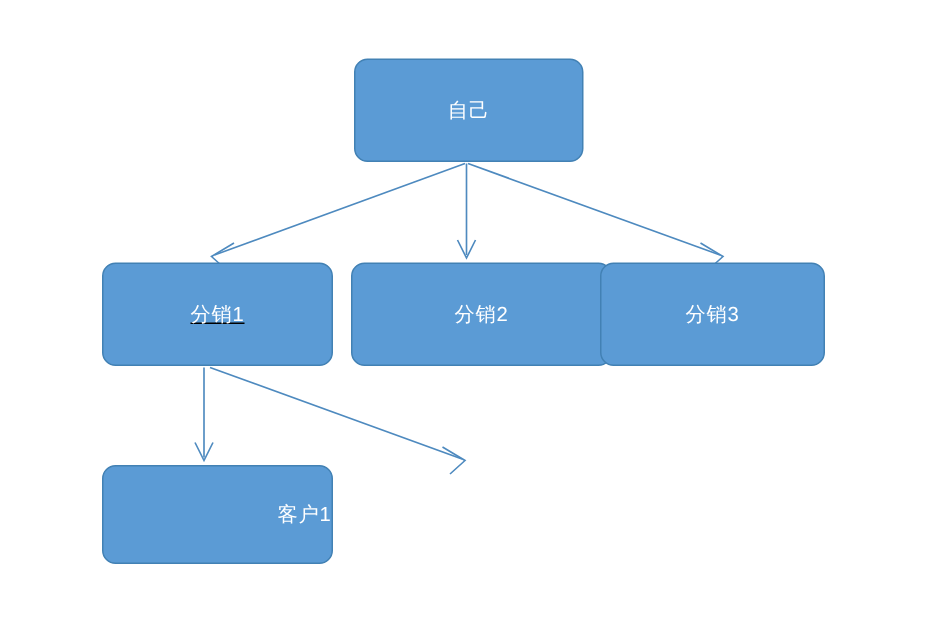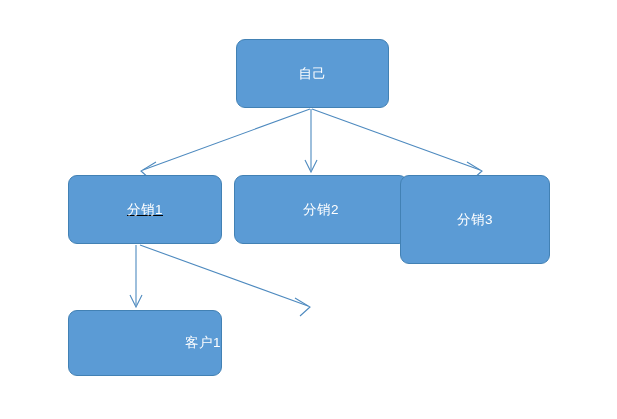--- a/index.html
+++ b/index.html
@@ -42,21 +42,21 @@
     font-size: 13.5px;
     font-family: "Liberation Sans", sans-serif;
     letter-spacing: 0.5px;
     line-height: 1;
     white-space: nowrap;
   }
   
   #node-self      { left: 236px; top: 39px;  width: 153px; height: 69px; }
   #node-dist-1    { left: 68px;  top: 175px; width: 154px; height: 69px; text-decoration: underline; }
   #node-dist-2    { left: 234px; top: 175px; width: 174px; height: 69px; }
-  #node-dist-3    { left: 400px; top: 175px; width: 150px; height: 89px; }
+  #node-dist-3    { left: 400px; top: 175px; width: 150px; height: 69px; }
   #node-cust-1    { left: 68px;  top: 310px; width: 154px; height: 66px; justify-content: flex-end; }
   #node-cust-2    { left: 234px; top: 310px; width: 155px; height: 71px; }
 </style>
 </head>
 <body>
 
 <div id="canvas">
 
   <svg id="arrow-layer" viewBox="0 0 617 419" width="617" height="419">
 

